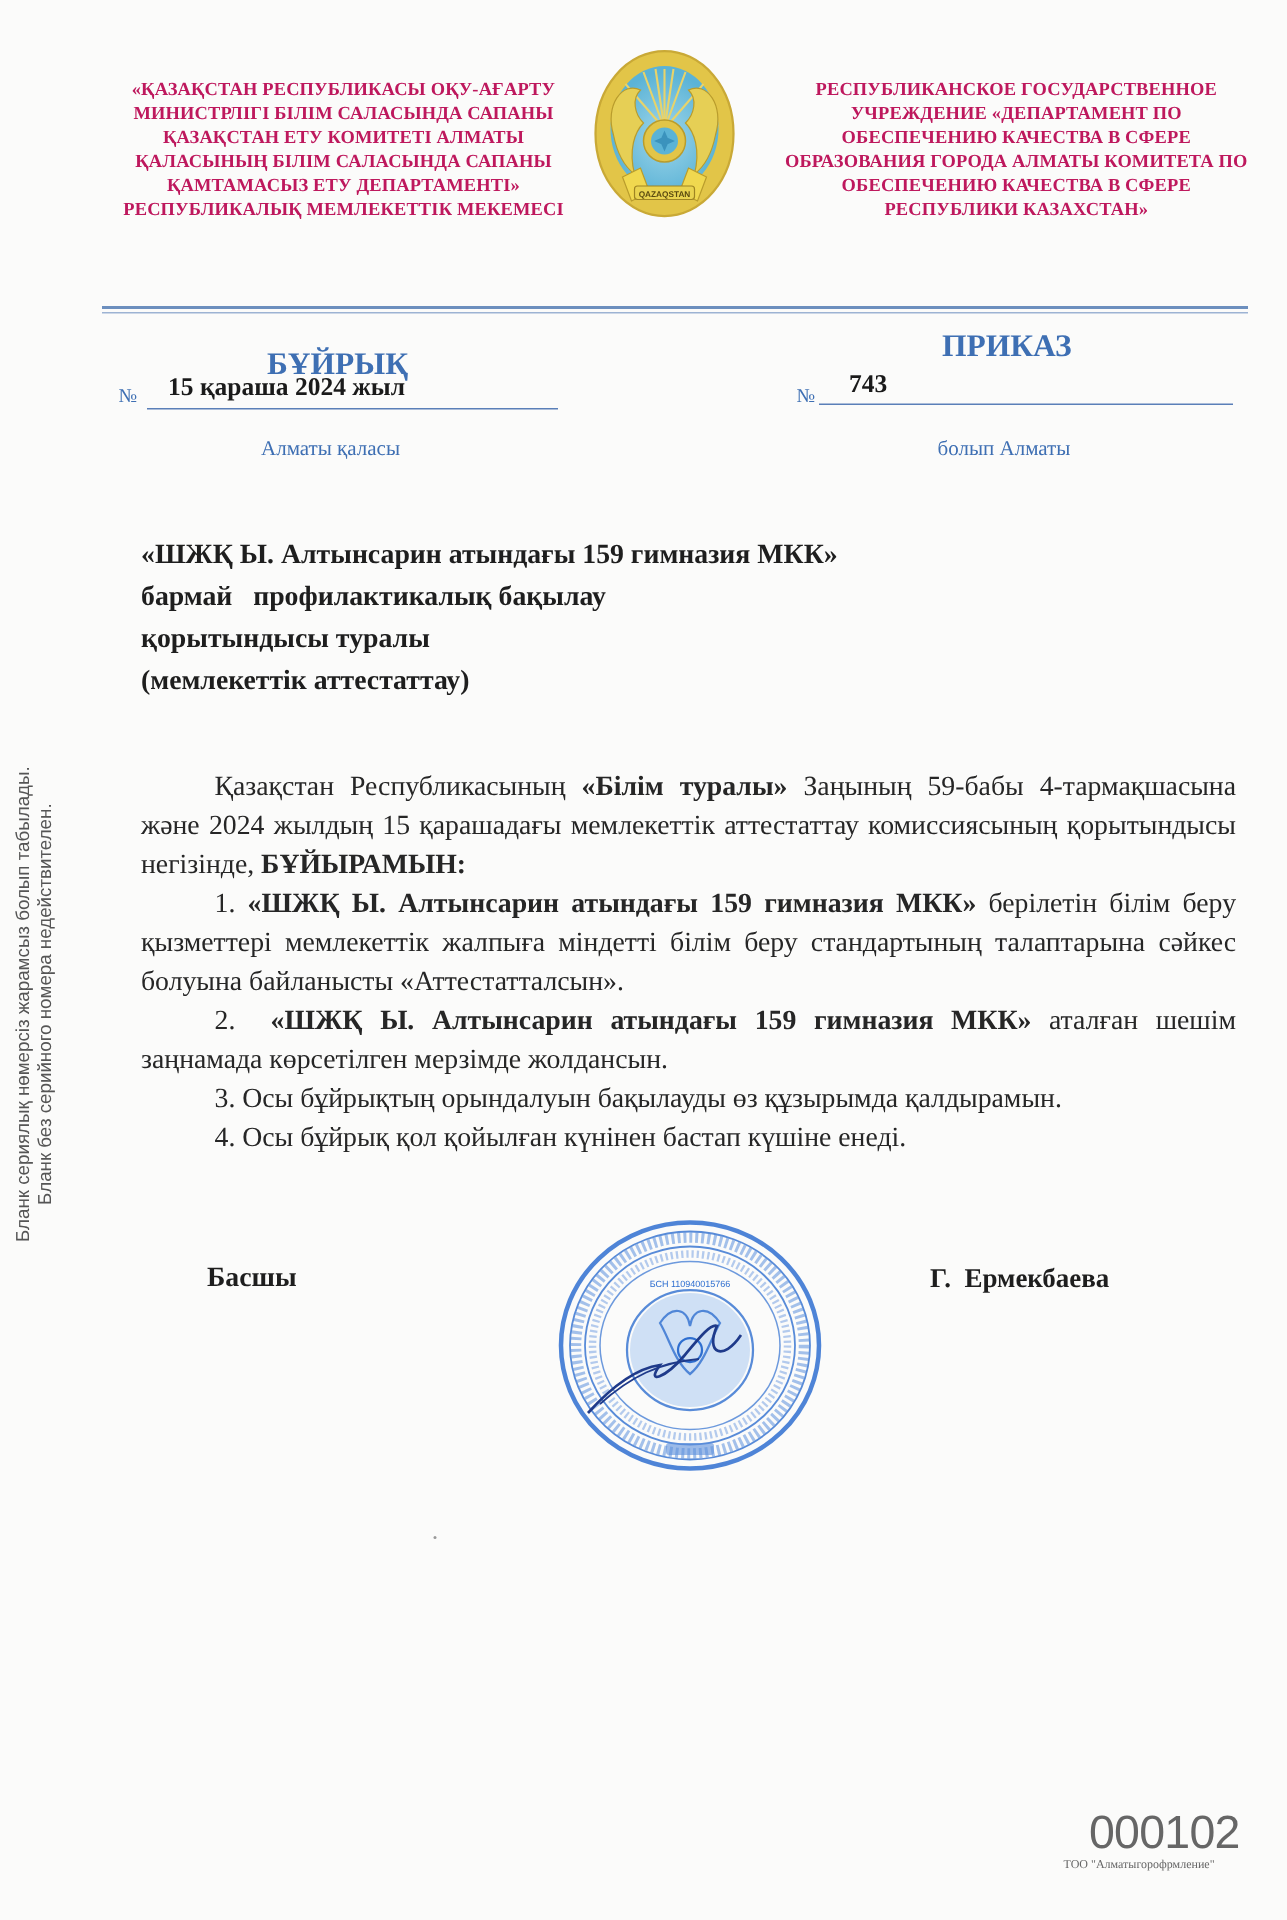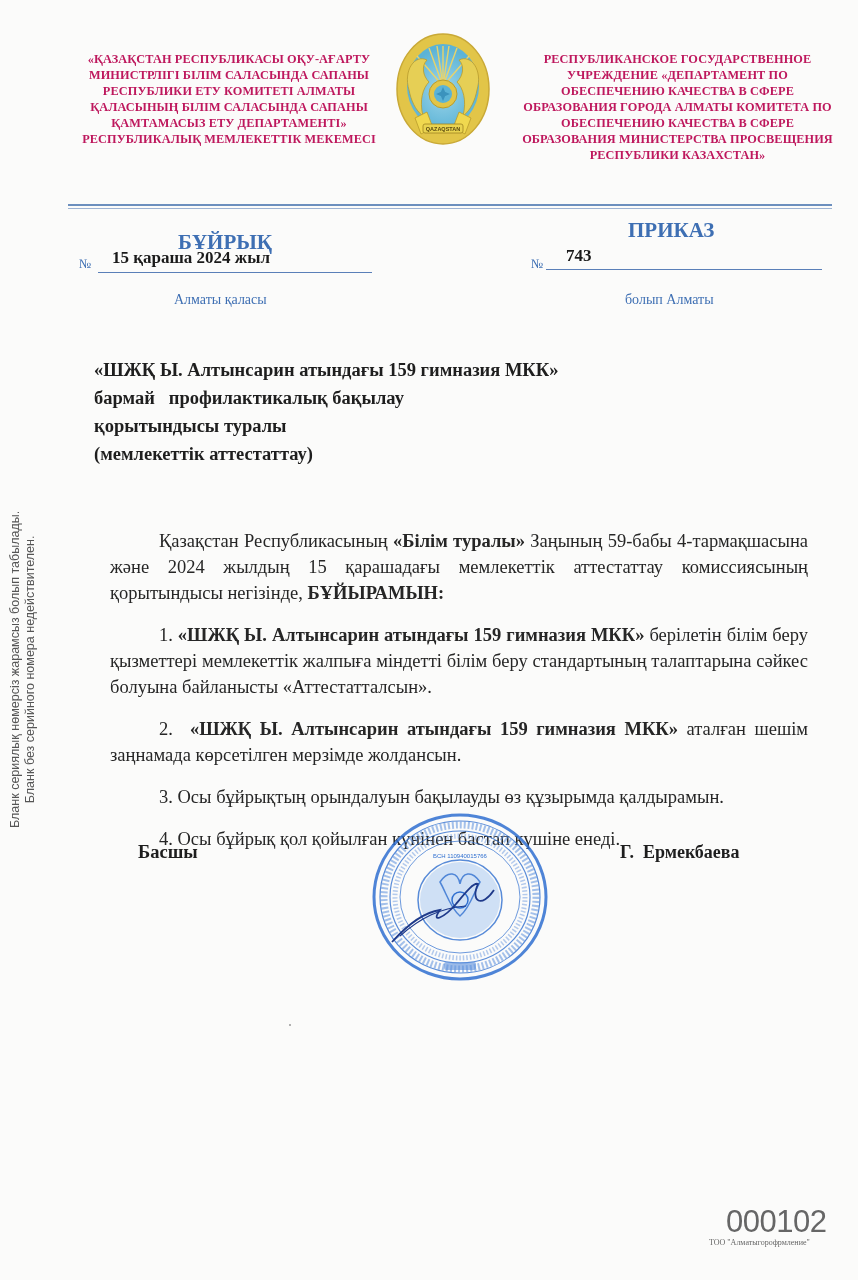--- a/index.html
+++ b/index.html
@@ -31,42 +31,42 @@
   #line-right { left:546px; top:269px; width:276px; }
   .no-val { font-weight:bold; font-size:17px; color:#1a1a1a; }
   #date-val { left:112px; top:248px; }
   #num-val { left:566px; top:246px; }
   .city { color:#3e6fb3; font-size:14px; }
   #city-kz { left:174px; top:292px; }
   #city-ru { left:625px; top:292px; }
   #subject { left:94px; top:356px; font-weight:bold; font-size:18.5px; line-height:28px; color:#1e1e1e; }
   #subject div { white-space:nowrap; }
   #body { left:94px; top:512px; width:730px; font-size:18.5px; line-height:26px; color:#262626; }
-  #body p { margin:16px; text-align:justify; }
+  #body p { margin:0; text-align:justify; }
   #body .ind { text-indent:49px; }
   #body .nojust { text-align:left; }
   #side-note {
     left:8px; top:828px; transform-origin:left top; transform:rotate(-90deg);
     font-family:"Liberation Sans", sans-serif; font-size:12.5px; line-height:14.5px;
     color:#555; text-align:center; white-space:nowrap;
   }
   #role { left:138px; top:842px; font-weight:bold; font-size:18.5px; }
   #signer { left:620px; top:842px; font-weight:bold; font-size:18px;text-align:center; }
   #stamp { left:370px; top:812px; width:180px; height:170px; }
   #serial { left:726px; top:1204px; font-family:"Liberation Sans", sans-serif; font-size:31px; color:#666; letter-spacing:-0.5px; }
   #printer { left:709px; top:1238px; font-size:8px; color:#666; white-space:nowrap; }
   .dot { left:289px; top:1024px; width:2px; height:2px; background:#999; border-radius:1px; }
 </style>
 </head>
 <body>
 
 <div id="hdr-left" class="abs hdr">
   <div>«ҚАЗАҚСТАН РЕСПУБЛИКАСЫ ОҚУ-АҒАРТУ</div>
   <div>МИНИСТРЛІГІ БІЛІМ САЛАСЫНДА САПАНЫ</div>
-  <div>РЕСПУБЛИКИ ЕТУ КОМИТЕТІ  АЛМАТЫ</div>
+  <div>ҚАЗАҚСТАН ЕТУ КОМИТЕТІ  АЛМАТЫ</div>
   <div>ҚАЛАСЫНЫҢ БІЛІМ САЛАСЫНДА САПАНЫ</div>
   <div>ҚАМТАМАСЫЗ ЕТУ ДЕПАРТАМЕНТІ»</div>
   <div>РЕСПУБЛИКАЛЫҚ МЕМЛЕКЕТТІК МЕКЕМЕСІ</div>
 </div>
 
 <div id="emblem" class="abs">
   <svg width="100" height="118" viewBox="0 0 100 118">
     <defs>
       <radialGradient id="gsun" cx="50%" cy="55%" r="50%">
         <stop offset="0%" stop-color="#9fd6ea"></stop>
@@ -95,21 +95,20 @@
     <text x="50" y="101" font-size="5.5" text-anchor="middle" fill="#5a4a10" font-family="Liberation Sans, sans-serif" font-weight="bold">QAZAQSTAN</text>
   </svg>
 </div>
 
 <div id="hdr-right" class="abs hdr">
   <div>РЕСПУБЛИКАНСКОЕ ГОСУДАРСТВЕННОЕ</div>
   <div>УЧРЕЖДЕНИЕ  «ДЕПАРТАМЕНТ ПО</div>
   <div>ОБЕСПЕЧЕНИЮ КАЧЕСТВА В СФЕРЕ</div>
   <div>ОБРАЗОВАНИЯ ГОРОДА АЛМАТЫ КОМИТЕТА ПО</div>
   <div>ОБЕСПЕЧЕНИЮ КАЧЕСТВА В СФЕРЕ</div>
-  <div>ОБРАЗОВАНИЯ МИНИСТЕРСТВА ПРОСВЕЩЕНИЯ</div>
   <div>РЕСПУБЛИКИ КАЗАХСТАН»</div>
 </div>
 
 <div class="abs rule1"></div>
 <div class="abs rule2"></div>
 
 <div id="title-kz" class="abs title-doc">БҰЙРЫҚ</div>
 <div id="title-ru" class="abs title-doc">ПРИКАЗ</div>
 
 <div id="no-left" class="abs no-sign">№</div>

